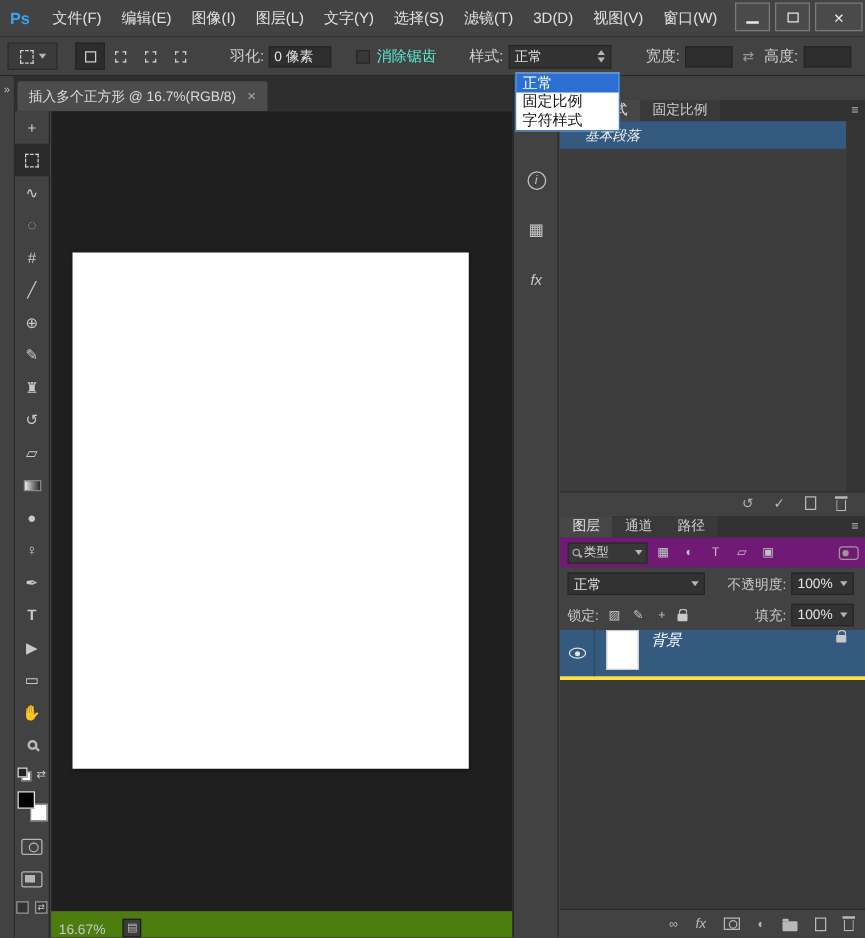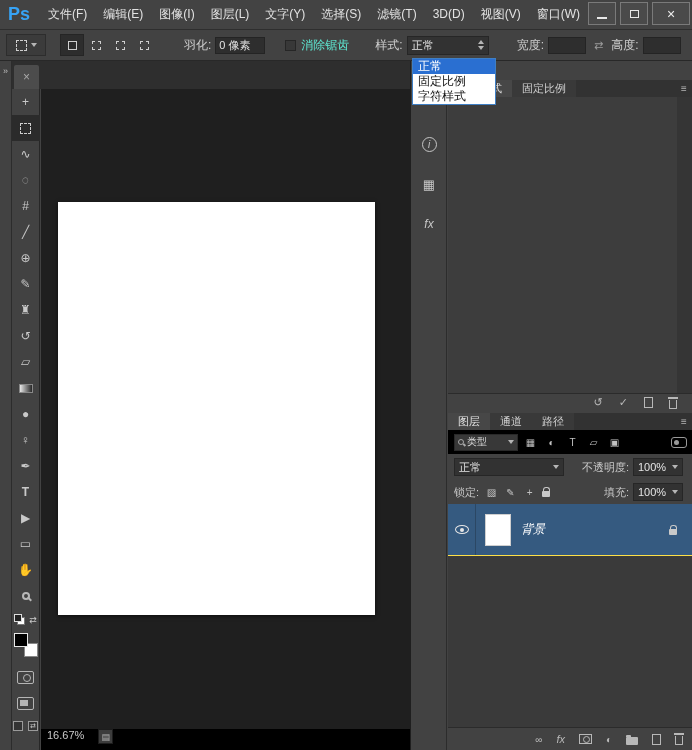--- a/index.html
+++ b/index.html
@@ -3,21 +3,21 @@
 <meta charset="utf-8">
 <style>
   *{margin:0;padding:0;box-sizing:border-box}
   html,body{width:692px;height:750px}
   body{position:relative;overflow:hidden;background:#424242;
        font-family:"Liberation Sans","DejaVu Sans",sans-serif;color:#d6d6d6}
 
   
   .menubar{position:absolute;left:0;top:0;width:692px;height:30px;background:#434343;
            border-bottom:1px solid #2e2e2e;display:flex;align-items:center}
-  .ps-logo{color:#37a3f5;font-weight:bold;font-size:18px;padding:0 10px 0 8px}
+  .ps-logo{color:#37a3f5;font-weight:bold;font-size:13px;padding:0 10px 0 8px}
   .menu-item{padding:0 8px;line-height:29px;font-size:12px;color:#e2e2e2;white-space:nowrap}
   .win-controls{position:absolute;right:2px;top:2px;display:flex}
   .winbtn{width:28px;height:23px;border:1px solid #7a7a7a;background:#4a4a4a;margin-left:4px;
           display:flex;align-items:center;justify-content:center;color:#eee}
   .winbtn.close{width:38px;font-size:14px}
   .min-glyph{width:10px;height:2px;background:#e8e8e8;display:block;margin-top:8px}
   .max-glyph{width:9px;height:8px;border:1px solid #e8e8e8;display:block}
 
   
   .optionsbar{position:absolute;left:0;top:30px;width:692px;height:31px;background:#424242;
@@ -81,22 +81,22 @@
   .qmask::after{content:"";position:absolute;left:5px;top:2px;width:6px;height:6px;border:1px solid #b5b5b5;border-radius:50%}
   .smode{width:17px;height:13px;border:1px solid #b5b5b5;border-radius:2px;position:relative;margin-top:13px}
   .smode::after{content:"";position:absolute;left:2px;top:2px;width:8px;height:6px;background:#b5b5b5}
   .dock-mini{display:flex;gap:5px;margin-top:11px;align-items:center}
   .dicon{width:10px;height:10px;border:1px solid #9a9a9a;background:#333;display:flex;align-items:center;justify-content:center;font-size:7px;color:#c9c9c9}
 
   
   .canvas{position:absolute;left:41px;top:89px;width:369px;height:640px;background:#1f1f1f}
   .docwhite{position:absolute;left:17px;top:113px;width:317px;height:413px;background:#fff;
             box-shadow:0 1px 4px rgba(0,0,0,.6)}
-  .statusbar{position:absolute;left:41px;top:729px;width:369px;height:21px;background:#000000;
-             display:flex;align-items:flex-start;font-size:11px;color:#c9c9c9}
+  .statusbar{position:absolute;left:41px;top:729px;width:369px;height:21px;background:#4d7c0f;
+             display:flex;align-items:flex-end;font-size:11px;color:#c9c9c9}
   .zoomtxt{margin-left:6px}
   .statusicon{margin-left:14px;width:15px;height:15px;background:#3c3c3c;border:1px solid #1d1d1d;
               color:#b5b5b5;font-size:9px;display:flex;align-items:center;justify-content:center}
 
   
   .rdock{position:absolute;left:410px;top:61px;width:282px;height:689px;background:#424242;border-left:1px solid #1f1f1f}
   .collcol{position:absolute;left:1px;top:0;width:35px;height:689px;border-right:1px solid #2c2c2c;
            display:flex;flex-direction:column;align-items:center}
   .expand{font-size:10px;color:#bdbdbd;margin-top:22px}
   .collbtn{width:28px;height:28px;display:flex;align-items:center;justify-content:center;color:#c6c6c6;font-size:13px;margin-top:12px}
@@ -115,38 +115,38 @@
                display:flex;flex-direction:column}
   .plist{flex:1;position:relative}
   .pgutter{position:absolute;right:0;top:0;bottom:0;width:16px;background:#353535}
   .prow{height:22px;background:#355a80;color:#f2f2f2;font-style:italic;font-size:11px;
         display:flex;align-items:center;padding-left:20px;width:229px}
   .pfooter{height:18px;background:#424242;border-top:1px solid #2b2b2b;display:flex;align-items:center;
            justify-content:flex-end;gap:16px;padding-right:16px;color:#b8b8b8;font-size:11px}
 
   .layersgroup{position:absolute;left:0;top:352px;width:245px;height:337px;background:#3a3a3a;
                display:flex;flex-direction:column}
-  .filterrow{height:24px;background:#000000;display:flex;align-items:center;padding:0 6px}
+  .filterrow{height:24px;background:#701a75;display:flex;align-items:center;padding:0 6px}
   .fcombo{width:64px;height:17px;background:#383838;border:1px solid #292929;display:flex;
           align-items:center;gap:3px;padding:0 3px;font-size:10px;color:#d8d8d8}
   .magmini{width:6px;height:6px;border:1.5px solid #a8a8a8;border-radius:50%;position:relative}
   .magmini::after{content:"";position:absolute;width:3px;height:1.5px;background:#a8a8a8;right:-3px;bottom:-1px;transform:rotate(45deg)}
   .ficon{width:17px;text-align:center;font-size:10px;color:#c2c2c2;margin-left:4px}
   .toggle{margin-left:auto;width:16px;height:11px;border:1px solid #999;border-radius:3px;position:relative}
   .toggle::after{content:"";position:absolute;left:2px;top:2px;width:5px;height:5px;background:#999;border-radius:50%}
   .blendrow{height:26px;display:flex;align-items:center;padding:0 6px;font-size:11px;color:#c8c8c8;background:#424242}
   .blend-combo{width:110px;height:18px}
   .val-combo{width:50px;height:18px;margin-left:4px;margin-right:4px}
   .mlauto{margin-left:auto}
   .lockrow{height:24px;display:flex;align-items:center;padding:0 6px;font-size:11px;color:#c8c8c8;background:#424242}
   .lockicon{width:13px;text-align:center;font-size:10px;color:#c2c2c2;margin-left:6px}
   .padlock{width:8px;height:6px;background:#c9c9c9;border-radius:1px;position:relative;display:inline-block;margin-top:4px}
   .padlock::before{content:"";position:absolute;left:1px;top:-4px;width:5px;height:5px;border:1px solid #c9c9c9;
                    border-bottom:none;border-radius:3px 3px 0 0}
-  .layerrow{height:52px;background:#355a80;display:flex;align-items:center;border-bottom:1px solid #fde047}
+  .layerrow{height:40px;background:#355a80;display:flex;align-items:flex-start;border-bottom:3px solid #fde047}
   .eyecell{width:28px;height:100%;display:flex;align-items:center;justify-content:center;border-right:1px solid #2b4764}
   .eye{width:14px;height:9px;border:1px solid #e6e6e6;border-radius:50%;position:relative}
   .eye::after{content:"";position:absolute;left:4px;top:2px;width:4px;height:4px;background:#e6e6e6;border-radius:50%}
   .thumb{width:26px;height:32px;background:#fff;border:1px solid #cfcfcf;margin-left:9px}
   .lname{margin-left:10px;font-style:italic;font-size:12px;color:#fff}
   .rowlock{margin-left:auto;margin-right:16px}
   .layerfill{flex:1;background:#3a3a3a}
   .lfooter{height:23px;background:#424242;border-top:1px solid #2b2b2b;display:flex;align-items:center;
            justify-content:flex-end;gap:14px;padding-right:10px;color:#b8b8b8;font-size:10px}
   .trash{width:8px;height:9px;border:1px solid #b8b8b8;border-top:none;border-radius:0 0 1px 1px;position:relative;margin-top:3px}
@@ -219,20 +219,21 @@
   </div>
   <span class="lbl">宽度:</span>
   <input class="field" style="width: 38px;" value="">
   <span class="swap-glyph">⇄</span>
   <span class="lbl" style="margin-left:8px">高度:</span>
   <input class="field" style="width: 38px;" value="">
 </div>
 
 <div class="tabbar">
   <div class="doctab">
+    <span>插入多个正方形 @ 16.7%(RGB/8)</span>
     <span class="closex">×</span>
   </div>
 </div>
 
 <div class="lstrip">
   <span>»</span>
 </div>
 
 <div class="toolscol">
   <div class="tool">
@@ -340,20 +341,23 @@
   <div class="panelcol">
 
     <div class="stylespanel">
       <div class="ptabs">
         <span class="ptab active">段落样式</span>
         <span class="ptab">固定比例</span>
         <span class="pmenu">≡</span>
       </div>
       <div class="plist">
         <div class="pgutter"></div>
+        <div class="prow">
+          <span>基本段落</span>
+        </div>
       </div>
       <div class="pfooter">
         <span>↺</span>
         <span>✓</span>
         <span class="newpage"></span>
         <span class="trash"></span>
       </div>
     </div>
 
     <div class="layersgroup">

